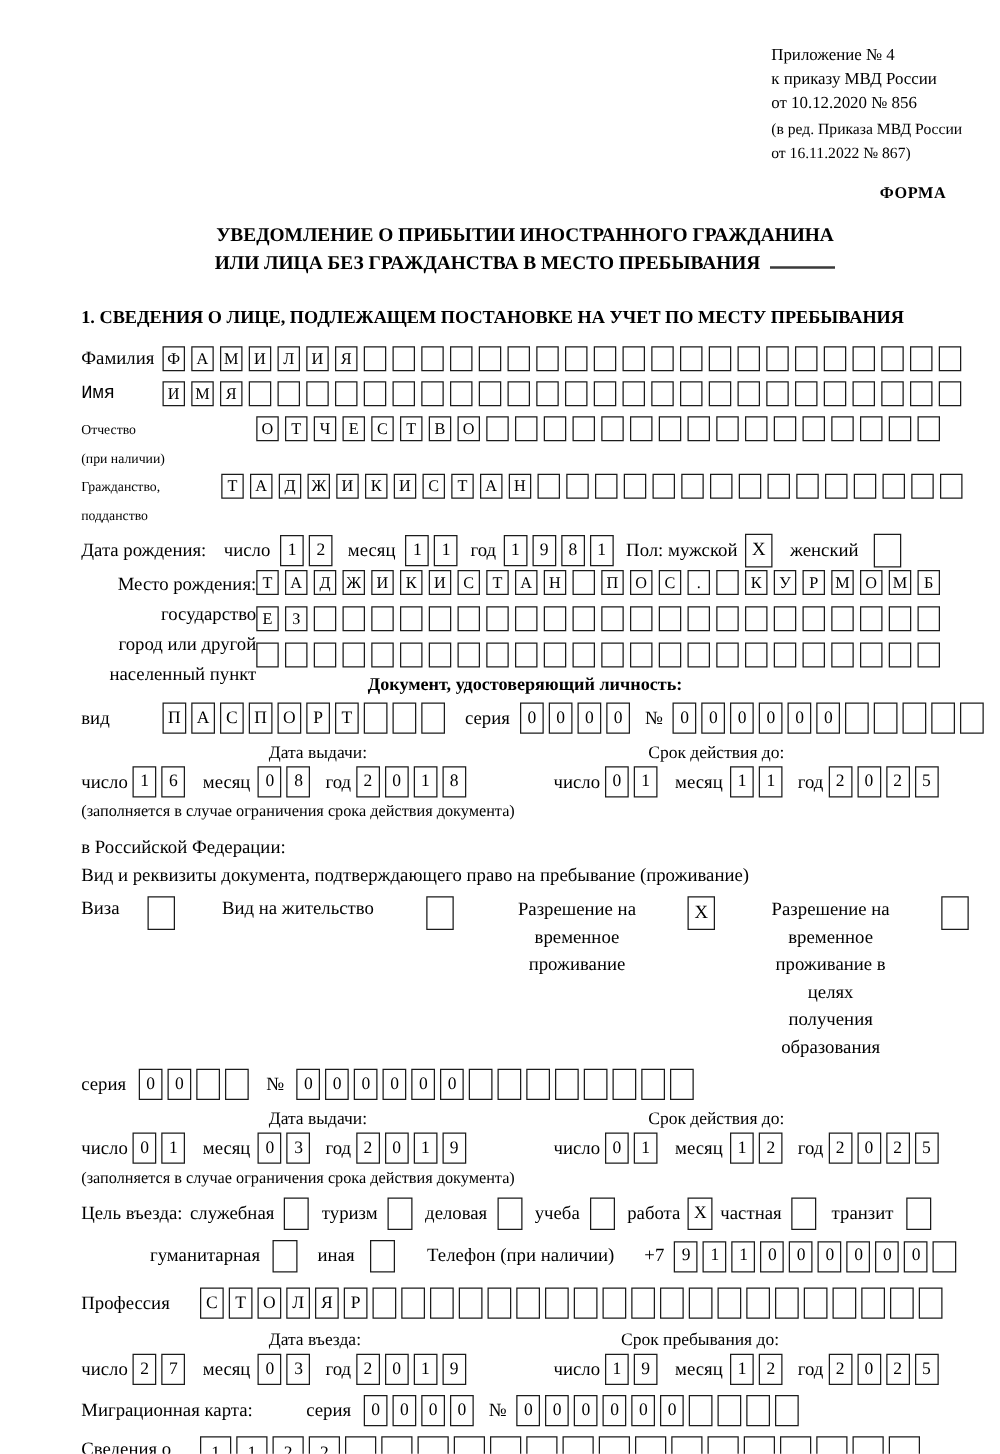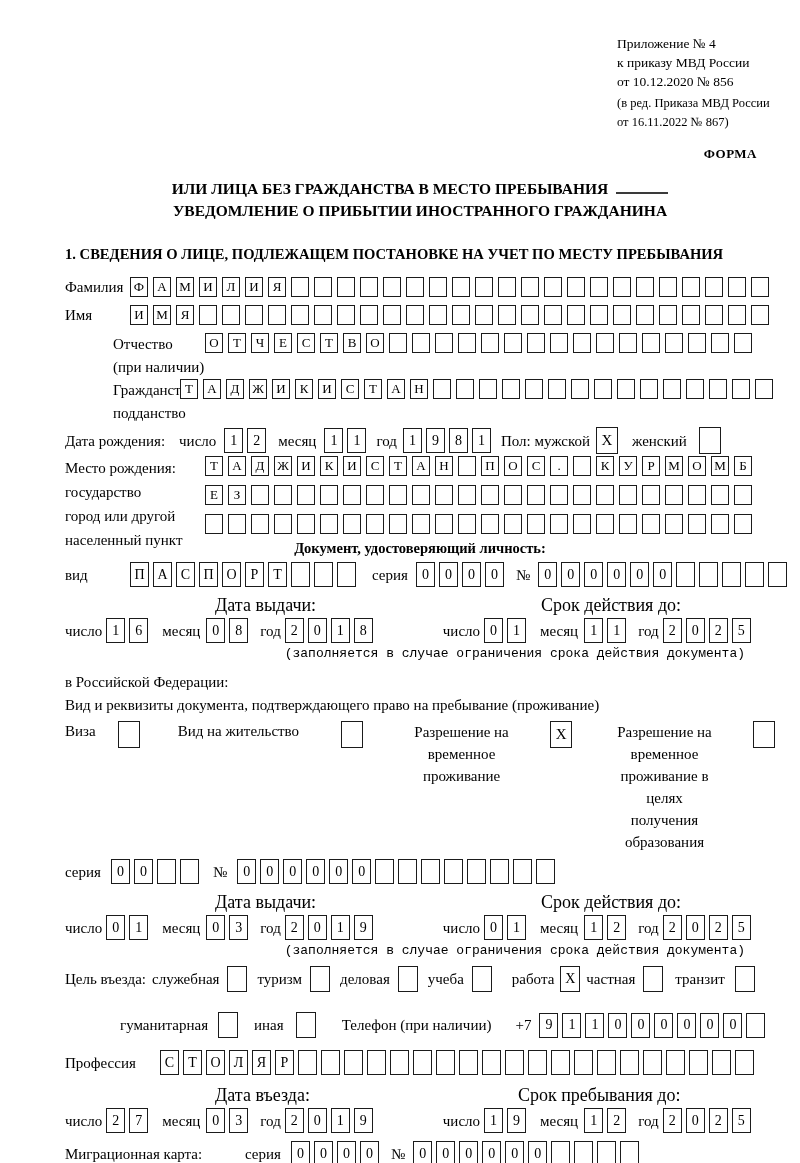--- a/index.html
+++ b/index.html
@@ -18,59 +18,59 @@
   .form-label { text-align:right; padding-right:18px; font-weight:bold; font-size:13px; margin-top:14px; letter-spacing:.5px; }
 
   .title { text-align:center; font-weight:bold; font-size:15.5px; line-height:22px; margin-top:16px; }
   .blank-line { display:inline-block; width:52px; border-bottom:2px solid #3a3a3a; height:14px; margin-left:8px; }
 
   .sec-heading { font-weight:bold; font-size:14.6px; margin-top:24px; }
 
   .row { display:flex; align-items:flex-start; }
   .rowc { display:flex; align-items:center; }
   .lbl { font-size:15px; line-height:20px; flex:0 0 auto; }
-  .lbl2 { font-size:15px; line-height:23px;margin-left:48px; }
+  .lbl2 { font-size:11px; line-height:23px; }
 
   .boxes { display:flex; flex-wrap:nowrap; flex:0 0 auto; }
   .cell {
     flex:0 0 auto; display:flex; align-items:center; justify-content:center;
     border:1.5px solid #1b1b1b; background:#fff;
   }
   .sm .cell  { width:18px; height:20px; margin-right:5px; font-size:13px; }
   .md .cell  { width:19px; height:25px; margin-right:4px; font-size:14px; }
   .chk .cell { width:22px; height:27px; font-size:15px; border-width:1.6px; }
   .chk2 .cell{ width:20px; height:26px; font-size:14px; border-width:1.6px; }
   .lg .cell  { width:25px; height:28px; margin-right:4px; font-size:14px; border-width:1.6px; }
 
   .doc-heading { text-align:center; font-weight:bold; font-size:14.5px; margin-top:-12px; }
-  .date-headings { display:flex; margin-top:8px; padding-left:150px; font-size:18px; }
+  .date-headings { display:flex; margin-top:8px; padding-left:150px; font-size:14px; }
   .note { font-size:13px; margin-top:3px; }
-  .note-right { text-align:right; padding-right:30px;font-family:Liberation Mono, monospace; }
+  .note-right { text-align:left; padding-right:30px; }
   .intro { font-size:15px; line-height:23px; margin-top:10px; }
   .stack { display:flex; flex-direction:column; }
   .ctr { text-align:center; }
 </style>
 </head>
 <body>
 
 <div class="page">
 
   <div class="hdr-block">
     <div>Приложение № 4</div>
     <div>к приказу МВД России</div>
     <div>от 10.12.2020 № 856</div>
     <div class="small gap">(в ред. Приказа МВД России</div>
     <div class="small">от 16.11.2022 № 867)</div>
   </div>
 
   <div class="form-label">ФОРМА</div>
 
   <div class="title">
+    <div>УВЕДОМЛЕНИЕ О ПРИБЫТИИ ИНОСТРАННОГО ГРАЖДАНИНА</div>
     <div><span>ИЛИ ЛИЦА БЕЗ ГРАЖДАНСТВА В МЕСТО ПРЕБЫВАНИЯ</span><span class="blank-line"></span></div>
-    <div>УВЕДОМЛЕНИЕ О ПРИБЫТИИ ИНОСТРАННОГО ГРАЖДАНИНА</div>
   </div>
 
   <div class="sec-heading">1. СВЕДЕНИЯ О ЛИЦЕ, ПОДЛЕЖАЩЕМ ПОСТАНОВКЕ НА УЧЕТ ПО МЕСТУ ПРЕБЫВАНИЯ</div>
 
   <div class="row" style="margin-top:14px;">
     <span class="lbl" style="width:65px;">Фамилия</span>
     <span class="boxes sm">
         <span class="cell">Ф</span>
         <span class="cell">А</span>
         <span class="cell">М</span>
@@ -96,21 +96,21 @@
         <span class="cell"></span>
         <span class="cell"></span>
         <span class="cell"></span>
         <span class="cell"></span>
         <span class="cell"></span>
         <span class="cell"></span>
       </span>
   </div>
 
   <div class="row" style="margin-top:8px;">
-    <span class="lbl" style="width:65px;">Имя</span>
+    <span class="lbl" style="width:65px;font-family:Liberation Mono, monospace;">Имя</span>
     <span class="boxes sm">
         <span class="cell">И</span>
         <span class="cell">М</span>
         <span class="cell">Я</span>
         <span class="cell"></span>
         <span class="cell"></span>
         <span class="cell"></span>
         <span class="cell"></span>
         <span class="cell"></span>
         <span class="cell"></span>
@@ -227,21 +227,21 @@
     <span class="boxes chk">
         <span class="cell">X</span>
       </span>
     <span class="lbl" style="margin-left:14px;margin-right:12px;">женский</span>
     <span class="boxes chk">
         <span class="cell"></span>
       </span>
   </div>
 
   <div class="row" style="margin-top:2px;">
-    <span class="stack" style="width:140px;line-height:24px;">
+    <span class="stack" style="width:140px;line-height:24px;text-align:right;">
       <span>Место рождения:</span>
       <span>государство</span>
       <span>город или другой</span>
       <span>населенный пункт</span>
     </span>
     <span class="stack">
       <span class="boxes sm">
           <span class="cell">Т</span>
           <span class="cell">А</span>
           <span class="cell">Д</span>
@@ -518,35 +518,35 @@
         <span class="cell"></span>
       </span>
     <span class="lbl" style="margin-left:10px;margin-right:8px;">деловая</span>
     <span class="boxes chk2">
         <span class="cell"></span>
       </span>
     <span class="lbl" style="margin-left:10px;margin-right:8px;">учеба</span>
     <span class="boxes chk2">
         <span class="cell"></span>
       </span>
-    <span class="lbl" style="margin-left:20px;margin-right:6px;">работа</span>
+    <span class="lbl" style="margin-left:10px;margin-right:6px;">работа</span>
     <span class="boxes chk2">
         <span class="cell">X</span>
       </span>
     <span class="lbl" style="margin-left:6px;margin-right:8px;">частная</span>
     <span class="boxes chk2">
         <span class="cell"></span>
       </span>
     <span class="lbl" style="margin-left:12px;margin-right:10px;">транзит</span>
     <span class="boxes chk2">
         <span class="cell"></span>
       </span>
   </div>
 
-  <div class="rowc" style="margin-top:20px;padding-left:55px;">
+  <div class="rowc" style="margin-top:8px;padding-left:55px;">
     <span class="lbl" style="margin-right:10px;">гуманитарная</span>
     <span class="boxes chk2">
         <span class="cell"></span>
       </span>
     <span class="lbl" style="margin-left:16px;margin-right:12px;">иная</span>
     <span class="boxes chk2">
         <span class="cell"></span>
       </span>
     <span class="lbl" style="margin-left:26px;">Телефон (при наличии)</span>
     <span class="lbl" style="margin-left:24px;margin-right:8px;">+7</span>

